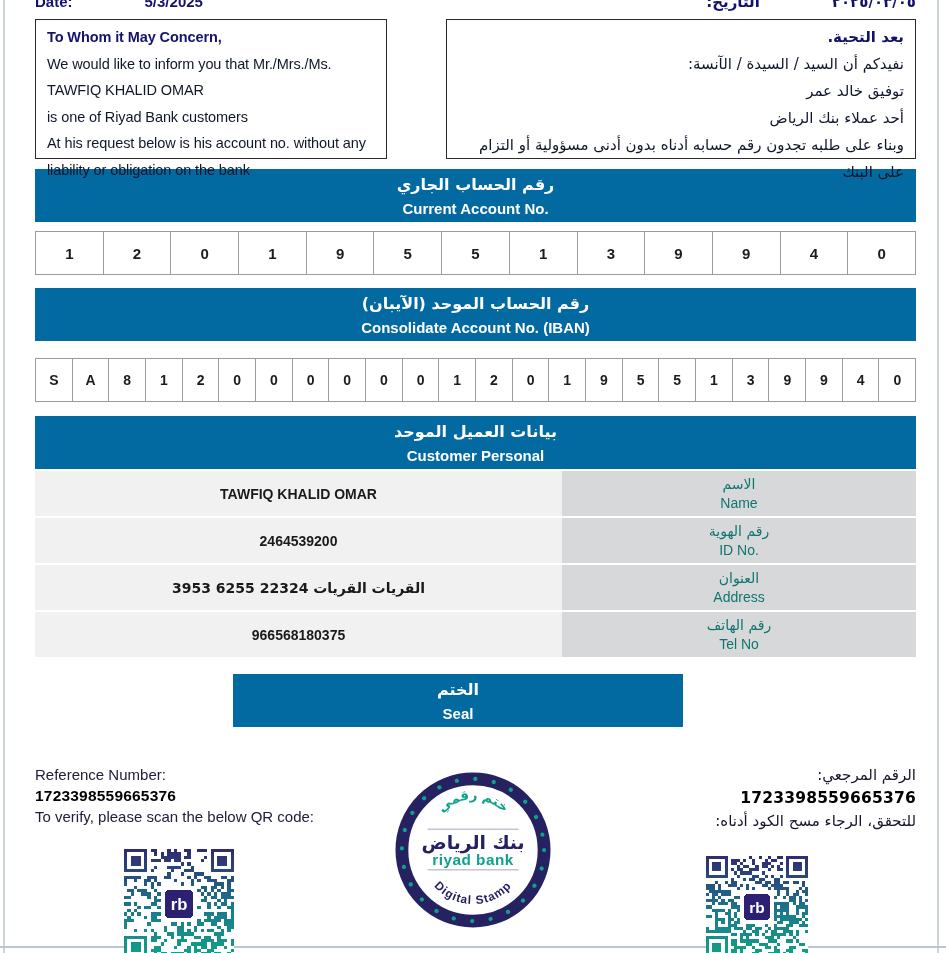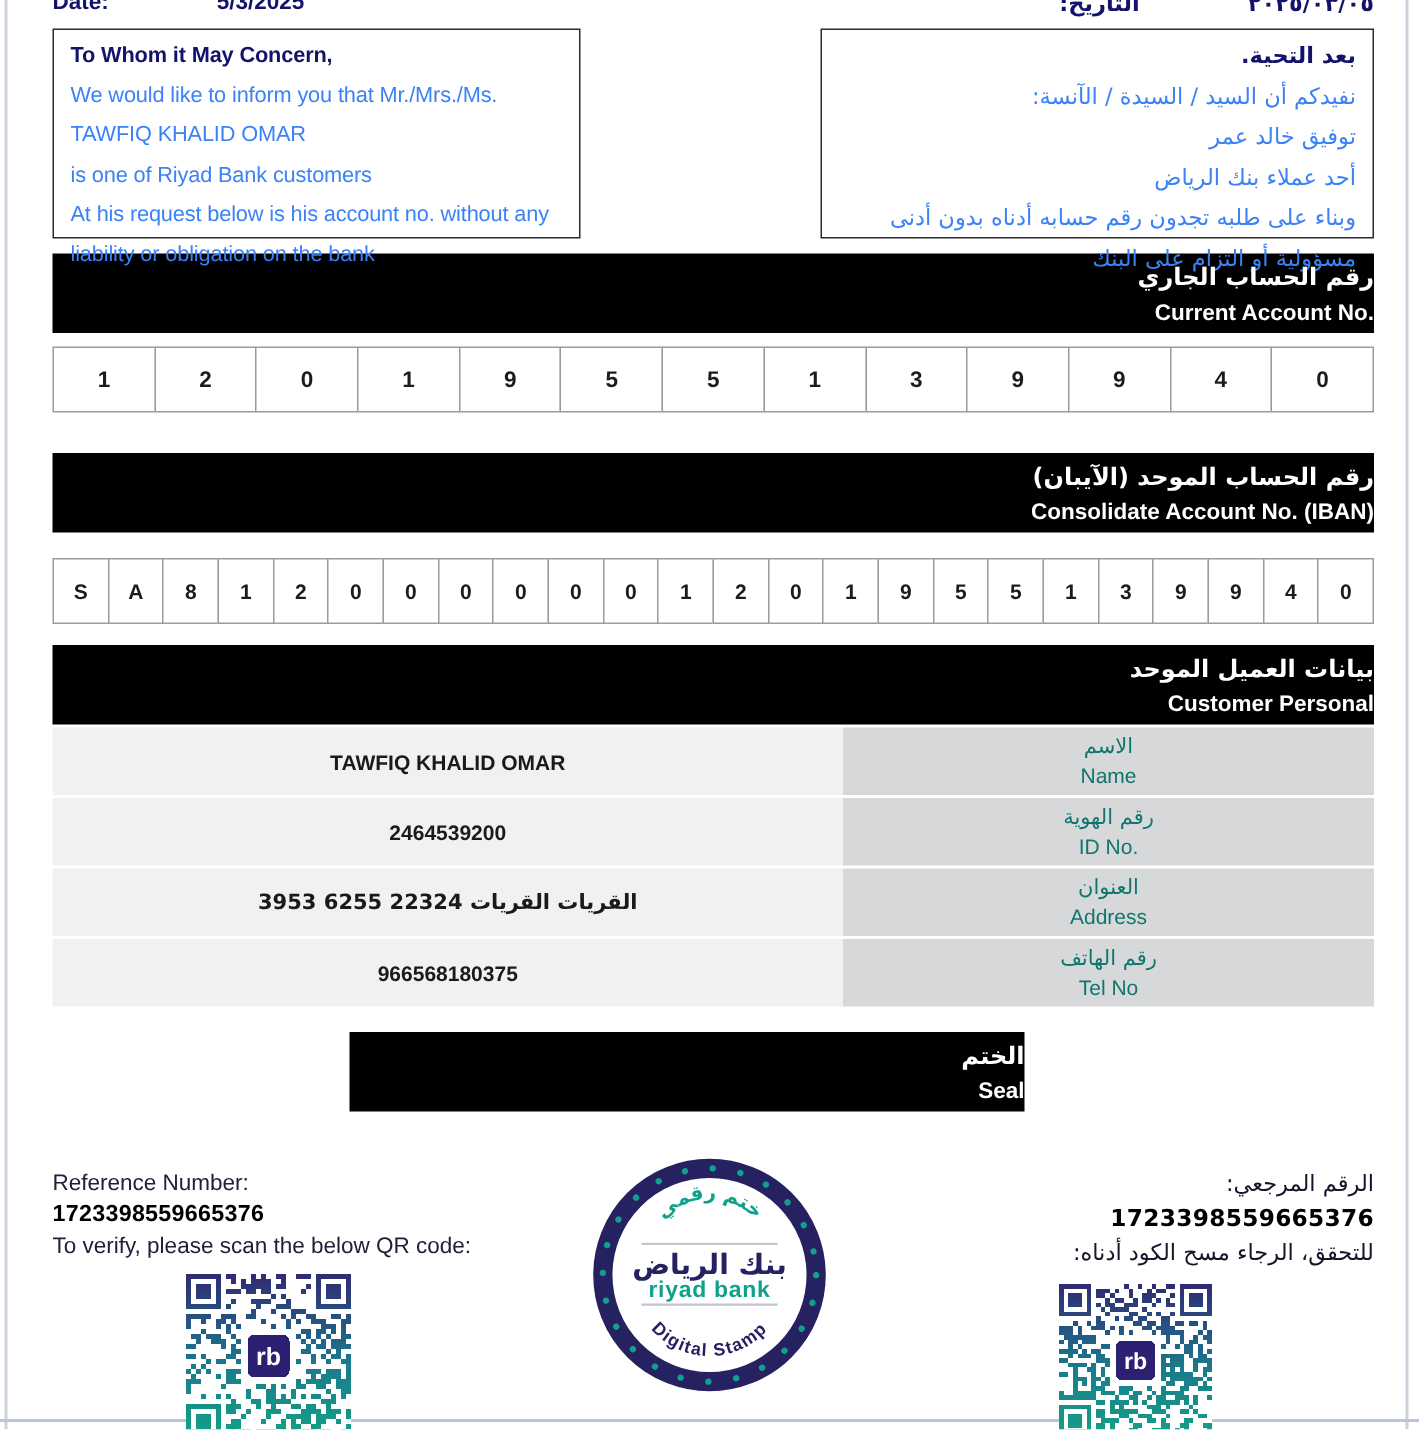--- a/index.html
+++ b/index.html
@@ -14,31 +14,31 @@
 
   
   .date-row{display:flex;justify-content:space-between;margin-top:-7px;height:22px;color:#14136b;font-weight:700;font-size:15px;}
   .date-en{display:flex;gap:72px;}
   .date-ar{display:flex;flex-direction:row-reverse;gap:72px;}
 
   
   .boxes{display:flex;justify-content:space-between;margin-top:4px;}
   .box{border:1.2px solid #2b2b2b;box-sizing:border-box;height:140px;padding:4px 11px;}
   .box-en{width:352px;}
-  .box-ar{width:369px;text-align:right;}
-  .box .ln{font-size:14.5px;line-height:26.5px;color:#3b82f6;letter-spacing:-0.1px;}
+  .box-ar{width:470px;text-align:right;}
+  .box .ln{font-size:14.5px;line-height:26.5px;color:#0f172a;letter-spacing:-0.1px;}
   .box .salut{font-weight:700;color:#14136b;}
   .box-ar .ln{font-size:15px;line-height:27px;}
 
   
-  .teal-header{background:#000000;color:#fff;text-align:right;padding:3px 0;}
+  .teal-header{background:#0369a1;color:#fff;text-align:center;padding:3px 0;}
   .teal-header .h-ar{font-size:16px;font-weight:700;line-height:26px;}
   .teal-header .h-en{font-size:15px;font-weight:700;line-height:21px;}
   .hdr1{margin-top:10px;}
-  .hdr2{margin-top:27px;}
+  .hdr2{margin-top:13px;}
   .hdr3{margin-top:14px;}
 
   
   .digit-row{display:flex;background:#fff;}
   .digit-row-1{margin-top:9px;}
   .digit-row-2{margin-top:17px;}
   .digit-cell{flex:1;height:42px;border:1px solid #9b9b9b;margin-left:-1px;display:flex;align-items:center;justify-content:center;font-weight:700;font-size:15px;color:#1c1c1c;background:#fff;}
   .digit-cell:first-child{margin-left:0;}
   .digit-row-2 .digit-cell{font-size:14px;}
 

